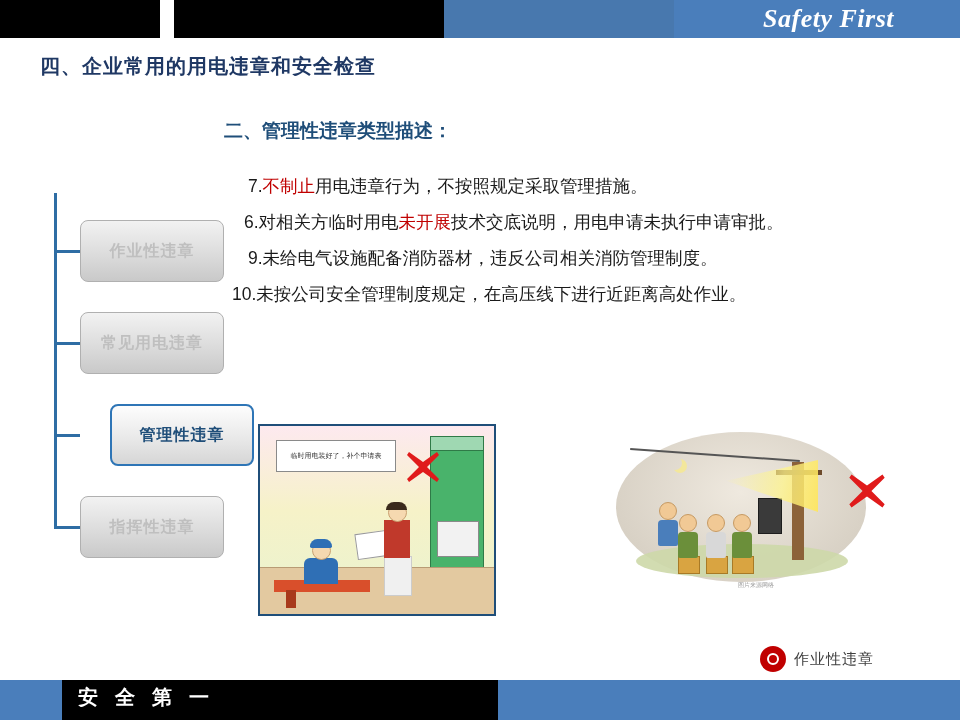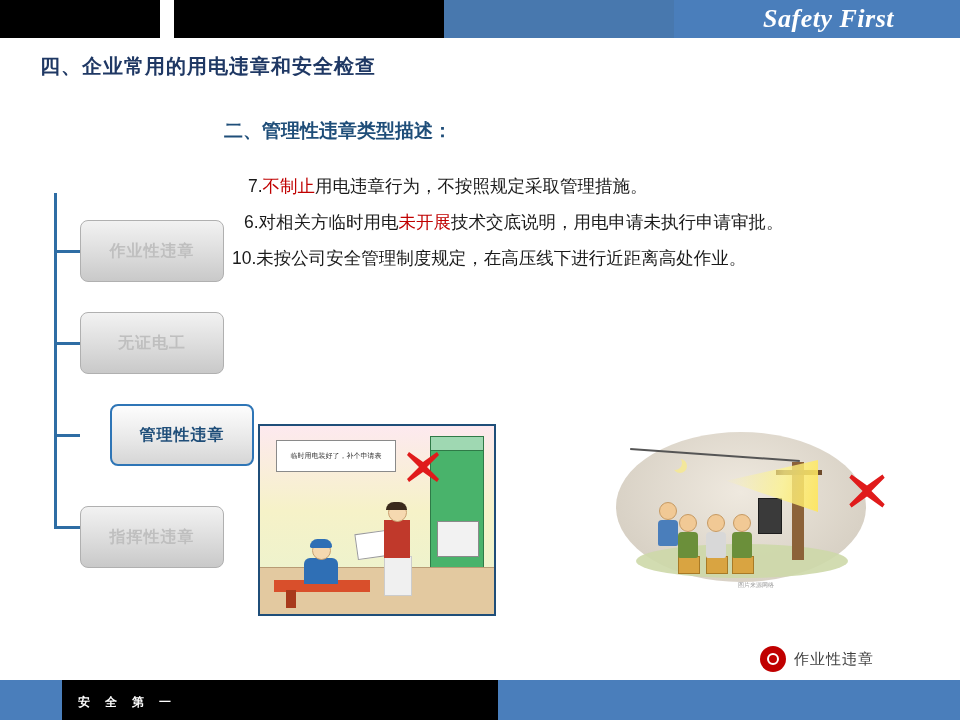--- a/index.html
+++ b/index.html
@@ -111,21 +111,21 @@
   }
   .node-sub.active {
     color: #1f4e79;
     border: 2px solid #2e75b6;
     background: linear-gradient(to bottom, #fdfdfd 0%, #e9e9e9 55%, #d6d6d6 100%);
     margin-left: 30px;
   }
   .n1 { top: 95px; }
   .n2 { top: 187px; }
   .n3 { top: 279px; }
-  .n4 { top: 371px; margin-top: 10px; }
+  .n4 { top: 371px; }
 
   .trunk {
     position: absolute;
     left: 28px;
     top: 68px;
     width: 3px;
     height: 334px;
     background: #2e6da4;
   }
   .branch {
@@ -418,21 +418,21 @@
   }
   .bot-blue-right {
     position: absolute;
     left: 498px; bottom: 0;
     width: 462px; height: 40px;
     background: #4a7ebb;
   }
   .bot-text {
     position: absolute;
     left: 78px; bottom: 9px;
-    font-size: 12px;
+    font-size: 20px;
     font-weight: bold;
     color: #ffffff;
     letter-spacing: 6px;
     font-family: "Liberation Serif", serif;
   }
 
   
   .wechat {
     position: absolute;
     right: 86px;
@@ -479,30 +479,31 @@
 <div class="section-title">四、企业常用的用电违章和安全检查</div>
 
 <div class="flow">
   <div class="trunk"></div>
   <div class="branch b1"></div>
   <div class="branch b2"></div>
   <div class="branch b3"></div>
   <div class="branch b4"></div>
 
   <div class="node node-sub n1">作业性违章</div>
-  <div class="node node-sub n2">无证电工</div>
+  <div class="node node-sub n2">常见用电违章</div>
   <div class="node node-sub n3 active">管理性违章</div>
   <div class="node node-sub n4">指挥性违章</div>
 </div>
 
 <div class="sub-heading">二、管理性违章类型描述：</div>
 
 <div class="lines" id="content-lines">
     <div class="line indent-c"><span>7.</span><span class="red">不制止</span><span>用电违章行为，不按照规定采取管理措施。</span></div>
     <div class="line indent-b"><span>6.对相关方临时用电</span><span class="red">未开展</span><span>技术交底说明，用电申请未执行申请审批。</span></div>
+    <div class="line indent-c"><span>9.未给电气设施配备消防器材，违反公司相关消防管理制度。</span></div>
     <div class="line indent-d"><span>10.未按公司安全管理制度规定，在高压线下进行近距离高处作业。</span></div>
   </div>
 
 <div class="pic1">
   <div class="p1-board">临时用电装好了，补个申请表</div>
   <div class="p1-cabinet-top"></div>
   <div class="p1-cabinet"></div>
   <div class="p1-floor"></div>
   <div class="p1-desk"></div>
   <div class="p1-desk-leg"></div>

